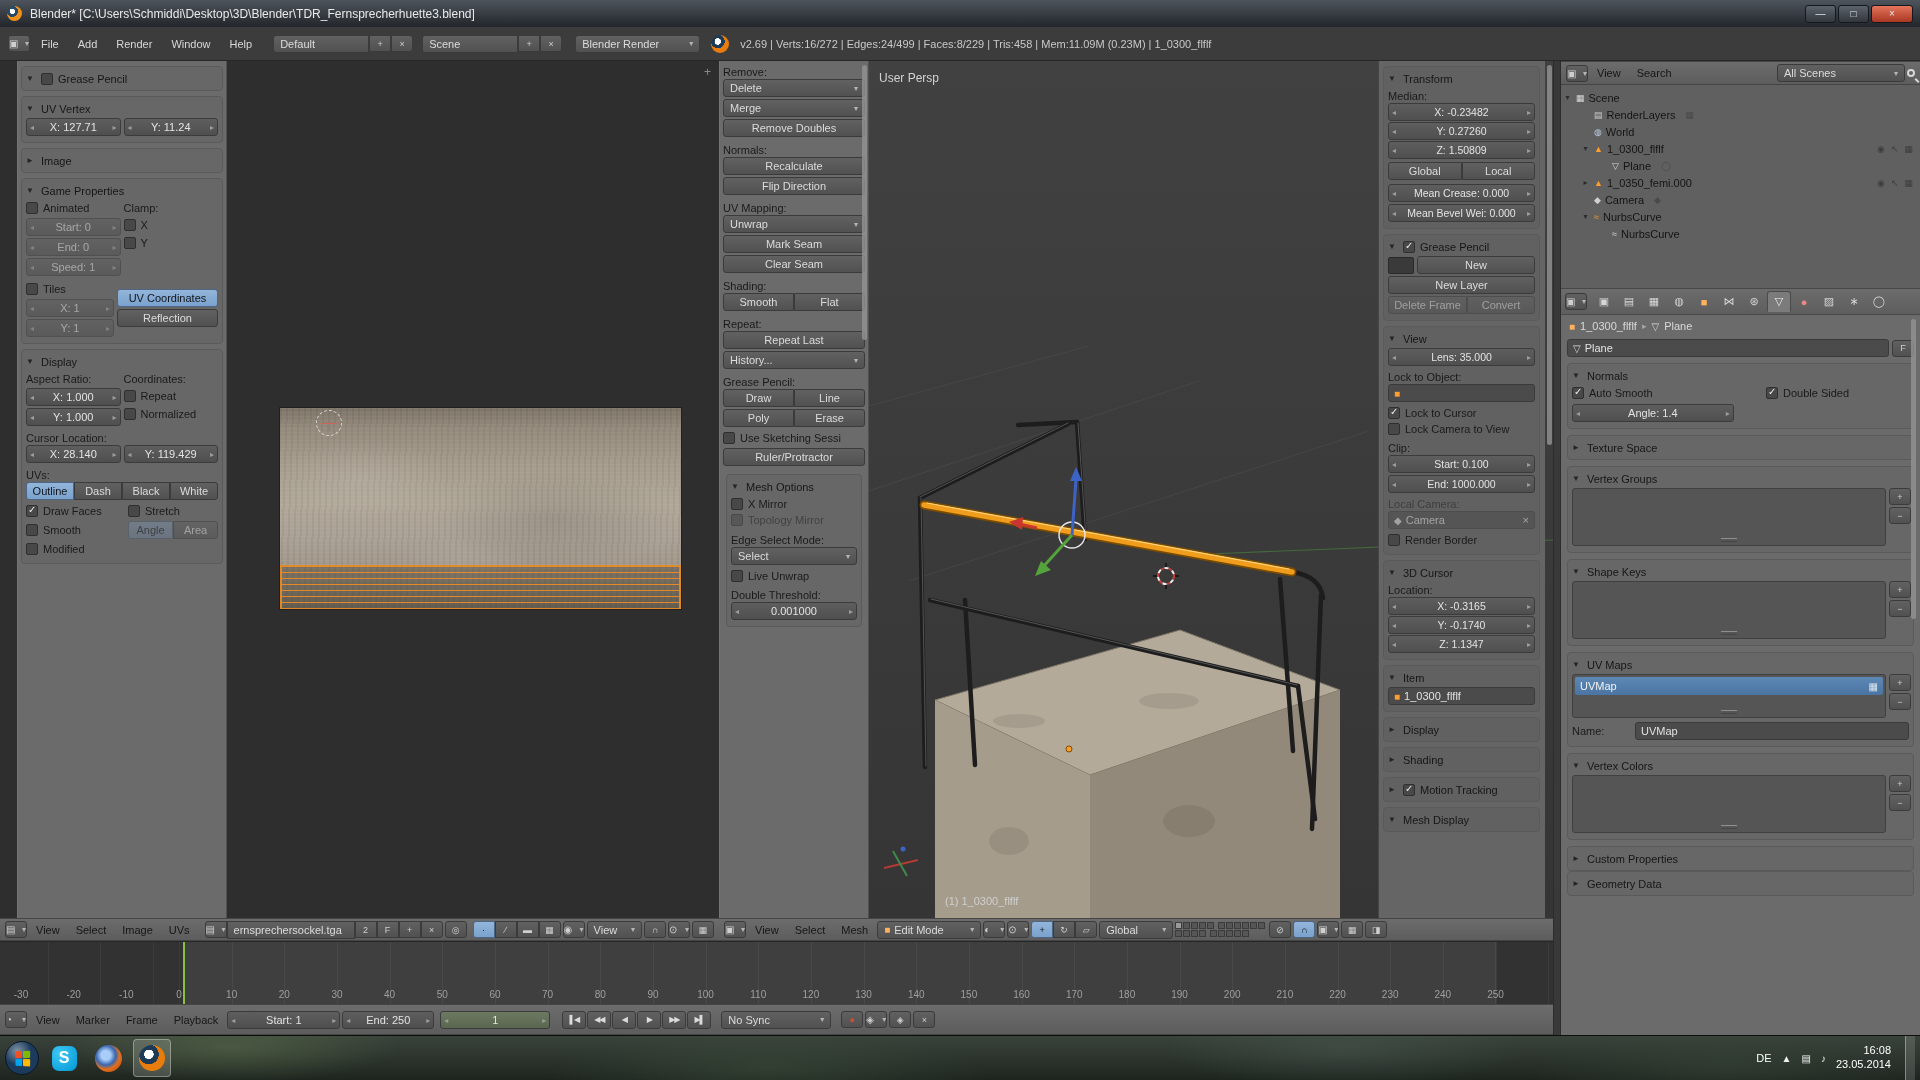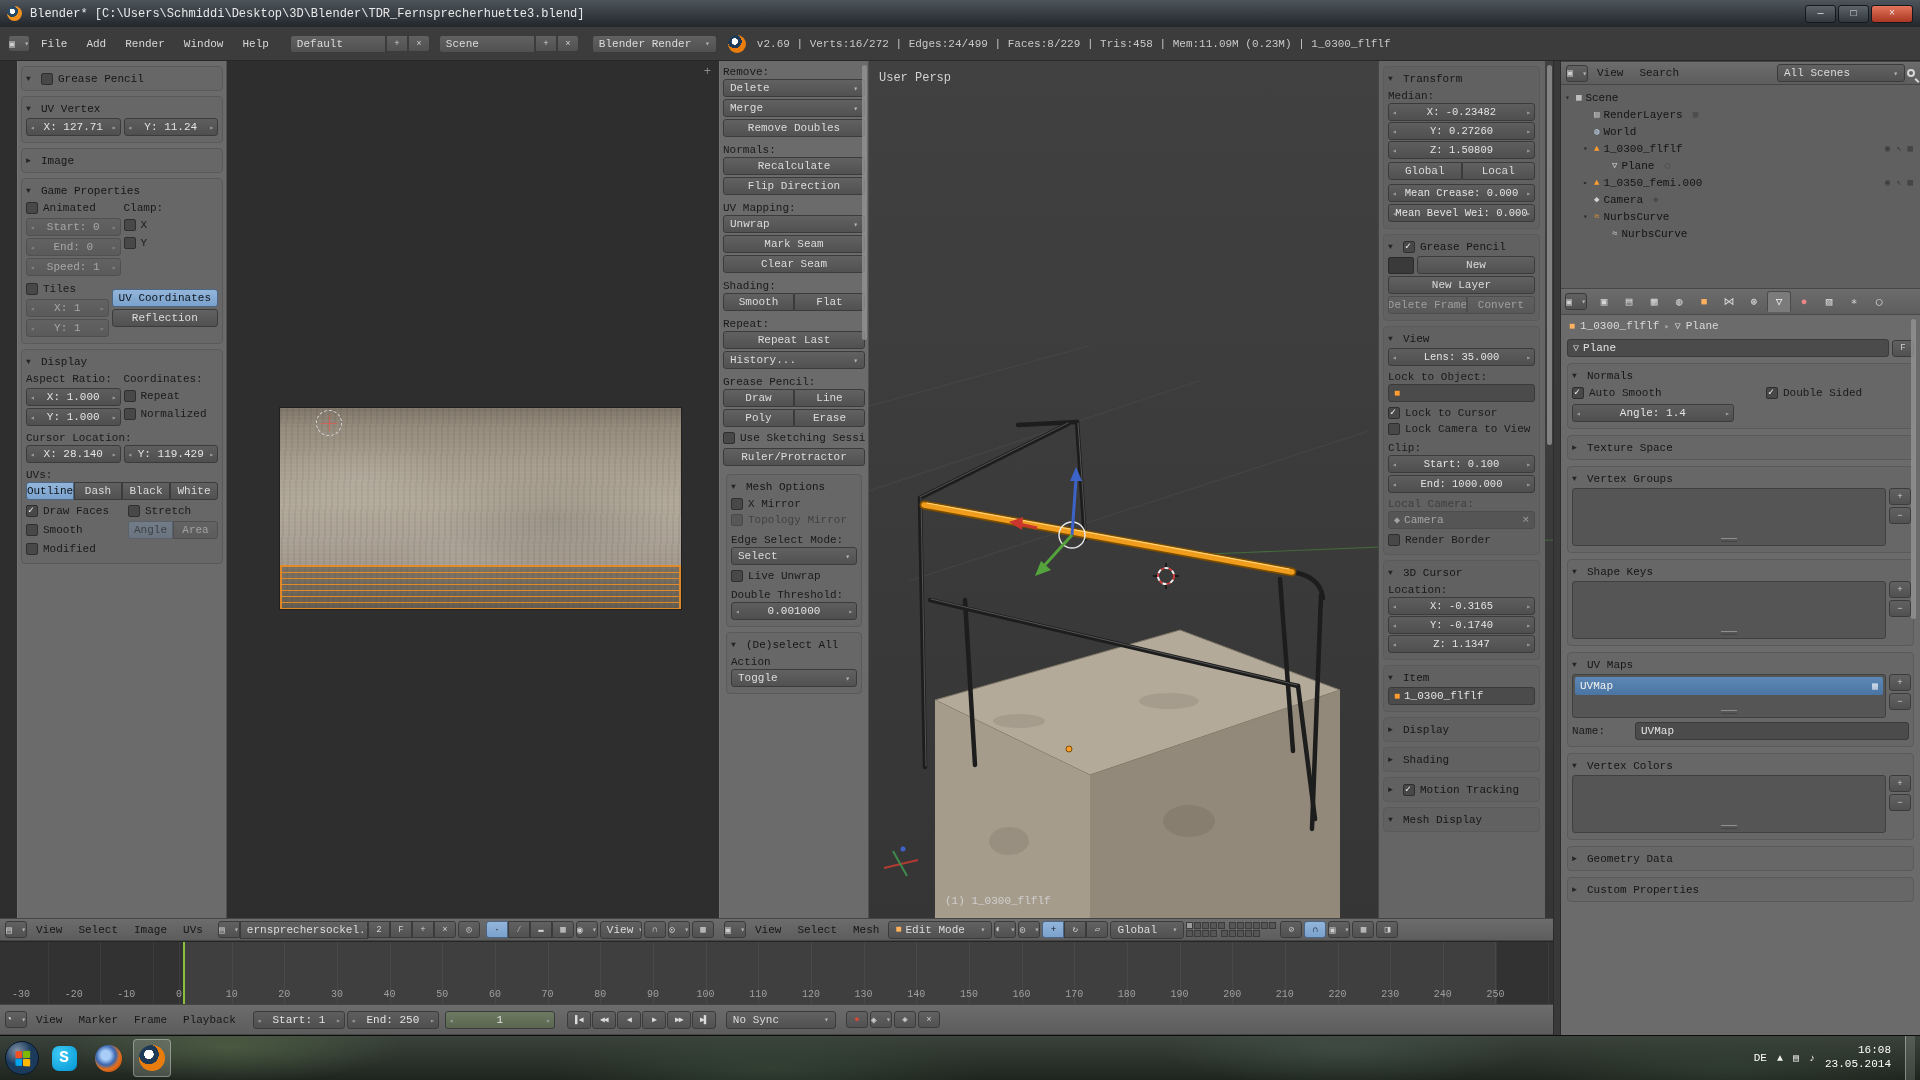--- a/index.html
+++ b/index.html
@@ -1,18 +1,18 @@
 <!DOCTYPE html>
 <html><head>
 <meta charset="utf-8">
 <style>
 *{margin:0;padding:0;box-sizing:border-box;}
 html,body{background:#000;}
 #app{position:relative;width:1920px;height:1080px;overflow:hidden;background:#e5e5e5;
- font-family:Liberation Mono, monospace;font-size:11px;color:#e2e2e2;user-select:none;}
+ font-family:Liberation Sans, sans-serif;font-size:11px;color:#e2e2e2;user-select:none;}
 .abs{position:absolute;}
 
 
 .r{display:flex;gap:3px;align-items:center;}
 .col{display:flex;flex-direction:column;gap:2px;}
 .btn{height:18px;background:linear-gradient(#616161,#515151);border:1px solid #3b3b3b;border-radius:3px;
  color:#dcdcdc;display:flex;align-items:center;justify-content:center;padding:0 6px;white-space:nowrap;overflow:hidden;font-size:11px;}
 .btn.left{justify-content:flex-start;}
 .btn.dd{justify-content:space-between;}
 .btn.dd::after{content:"▾";font-size:8px;color:#b5b5b5;margin-left:5px;}
@@ -479,30 +479,20 @@
         <span class="btn dd">
             <span>Select</span>
           </span>
         <div class="chkrow" style="margin-top:3px;">
             <span class="cb"></span>
             <span>Live Unwrap</span>
           </div>
         <span class="lbl" style="margin-top:3px;">Double Threshold:</span>
         <span class="num">0.001000</span>
       </div>
-      <div class="panel">
-        <div class="ph">
-            <span class="tri open"></span>
-            <span>(De)select All</span>
-          </div>
-        <span class="lbl">Action</span>
-        <span class="btn dd">
-            <span>Toggle</span>
-          </span>
-      </div>
     </div>
     <div class="scroll" style="left:143px;top:4px;height:275px;"></div>
 
     <div id="npanel">
       <div class="panel">
         <div class="ph">
             <span class="tri open"></span>
             <span>Transform</span>
           </div>
         <span class="lbl">Median:</span>
@@ -818,30 +808,30 @@
           <div class="listbox" style="height:58px;">
               <span class="grip"></span>
             </div>
           <div class="sidebtns">
             <span class="btn iconbtn">+</span>
             <span class="btn iconbtn">−</span>
           </div>
         </div>
       </div>
 
+      <div class="panel closed" style="margin:0;">
+        <div class="ph">
+            <span class="tri closed"></span>
+            <span>Custom Properties</span>
+          </div>
+      </div>
       <div class="panel closed" style="margin:0 0 6px;">
         <div class="ph">
             <span class="tri closed"></span>
             <span>Geometry Data</span>
-          </div>
-      </div>
-      <div class="panel closed" style="margin:0;">
-        <div class="ph">
-            <span class="tri closed"></span>
-            <span>Custom Properties</span>
           </div>
       </div>
     </div>
     <div class="scroll" style="left:350px;top:30px;height:300px;"></div>
   </div>
 
   <div class="abs ed-header" style="left:0;top:918px;width:719px;height:23px;">
     <span class="btn iconbtn dd">
         <span class="icon">▤</span>
       </span>
@@ -974,21 +964,21 @@
     <div id="tl-cur"></div>
   </div>
   <div id="tl-header" class="abs ed-header">
     <span class="btn iconbtn dd">
         <span class="icon">◔</span>
       </span>
     <span class="menu">View</span>
     <span class="menu">Marker</span>
     <span class="menu">Frame</span>
     <span class="menu">Playback</span>
-    <span class="num" style="width:92px;margin-left:8px;">Start: 1</span>
+    <span class="num" style="width:113px;">Start: 1</span>
     <span class="num" style="width:92px;">End: 250</span>
     <span class="num" style="width:110px;margin-left:4px;background:linear-gradient(#6d7a62,#5a664f);">1</span>
     <span class="r" style="gap:1px;margin-left:10px;">
       <span class="btn playbtn">▌◀</span>
       <span class="btn playbtn">◀◀</span>
       <span class="btn playbtn">◀</span>
       <span class="btn playbtn">▶</span>
       <span class="btn playbtn">▶▶</span>
       <span class="btn playbtn">▶▌</span>
     </span>

